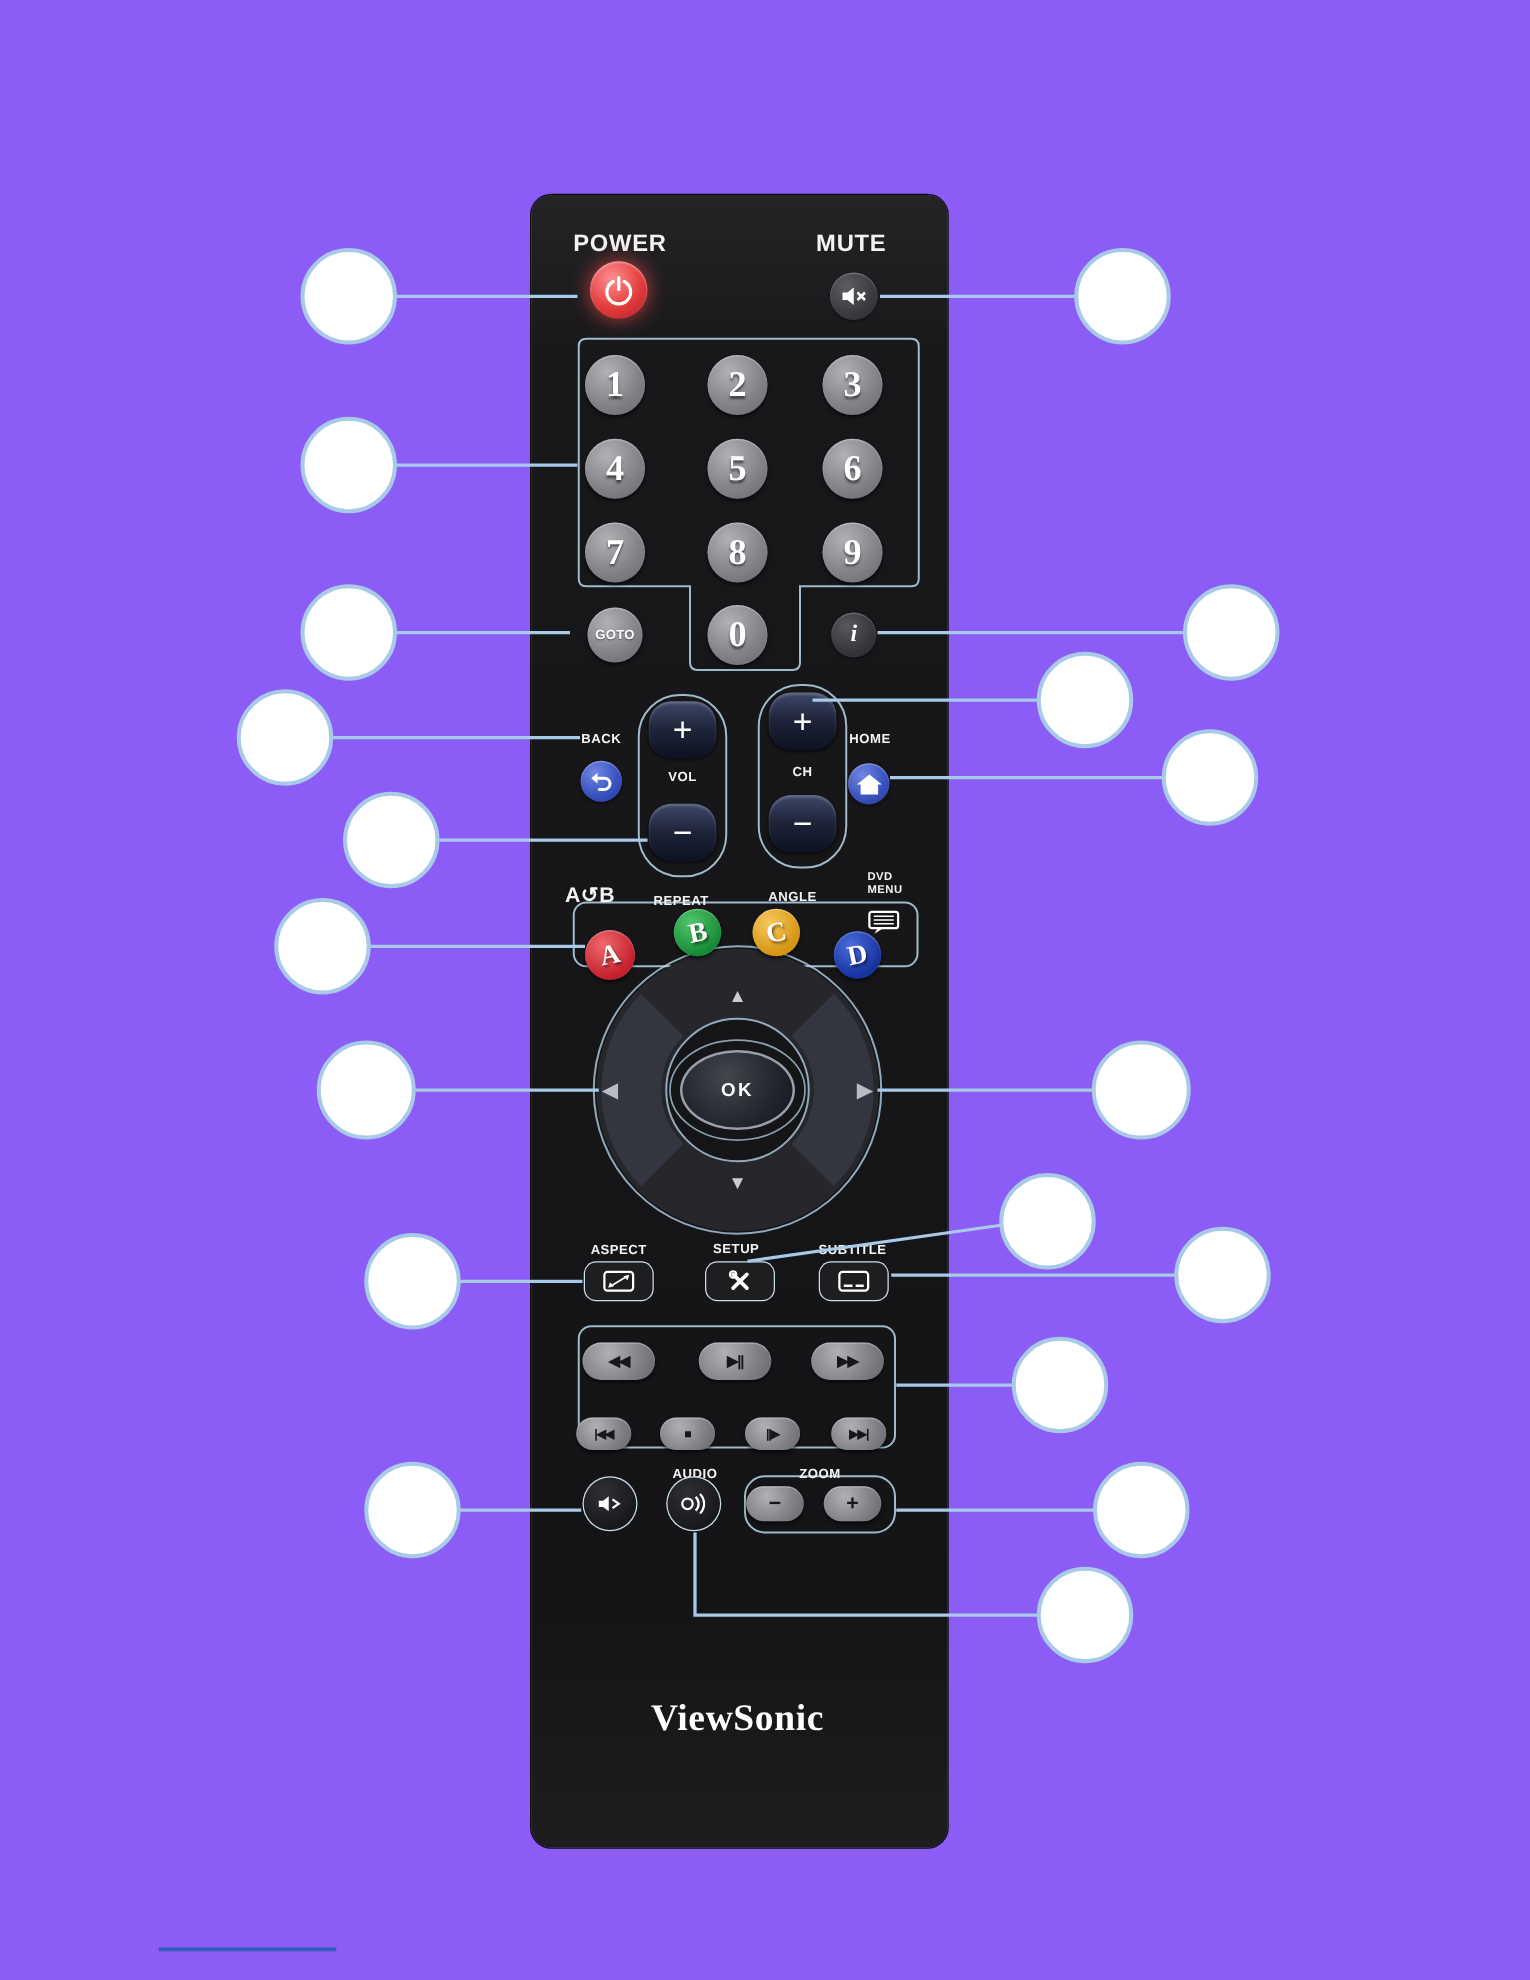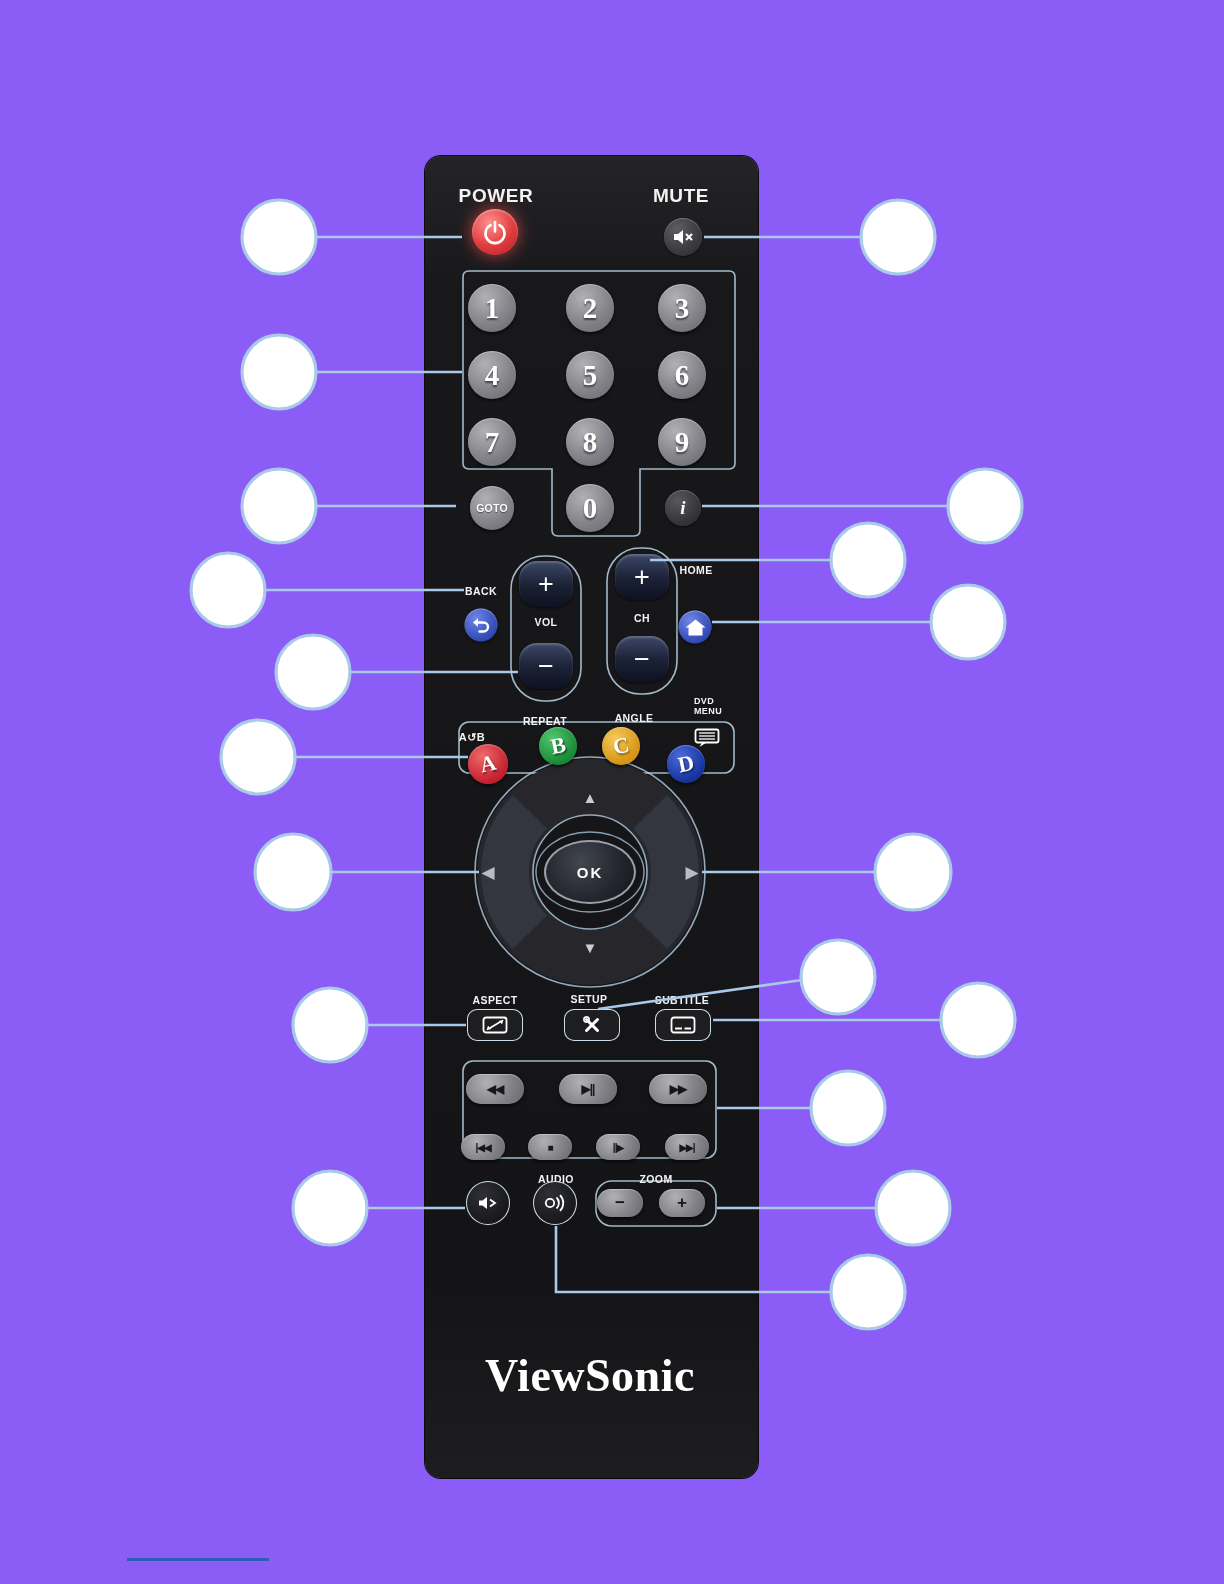--- a/index.html
+++ b/index.html
@@ -56,21 +56,21 @@
   .arrow.lr{font-size:17px;color:#b9bcc2;}
   .fn-btn{width:56px;height:32px;border-radius:10px;border:1.6px solid rgba(218,240,252,.92);
          background:rgba(255,255,255,.04);}
   .pb-lg{width:58px;height:30px;border-radius:15px;color:#17171a;font-size:12px;font-weight:bold;
          letter-spacing:-1px;}
   .pb-sm{width:44px;height:26px;border-radius:13px;color:#17171a;font-size:10px;font-weight:bold;
          letter-spacing:-1px;}
   .ring-btn{width:44px;height:44px;border-radius:50%;border:1.6px solid rgba(218,240,252,.92);
          background:radial-gradient(circle at 38% 30%,#2f2f35 0%,#18181d 70%);}
   .zoom-btn{width:46px;height:28px;border-radius:14px;color:#17171a;font-size:17px;font-weight:bold;}
-  .brand{position:absolute;transform:translate(-50%,-50%);color:#fff;font-weight:bold;font-size:46px;
+  .brand{position:absolute;transform:translate(-50%,-50%);color:#fff;font-weight:bold;font-size:30px;
          font-family:"Liberation Serif",serif;letter-spacing:.5px;z-index:3;}
   .footer-rule{position:absolute;left:127px;top:1558px;width:142px;height:3px;background:#2e5cb8;}
 </style>
 </head>
 <body>
 
 <div class="canvas">
 
   <div class="remote">
 
@@ -129,28 +129,28 @@
     </button>
 
     <button class="btn rocker" style="left:121px;top:428px">+</button>
     <div class="lbl" style="left:121px;top:466px">VOL</div>
     <button class="btn rocker" style="left:121px;top:510px">−</button>
 
     <button class="btn rocker" style="left:217px;top:421px">+</button>
     <div class="lbl" style="left:217px;top:462px">CH</div>
     <button class="btn rocker" style="left:217px;top:503px">−</button>
 
-    <div class="lbl" style="left:271px;top:414px">HOME</div>
+    <div class="lbl" style="left:271px;top:435px">HOME</div>
     <button class="btn blue-btn" style="left:270px;top:471px">
       <svg width="22" height="20" viewBox="0 0 22 20">
         <path d="M11 2 L21 10 h-3 v8 H4 v-8 H1 z" fill="#fff"></path>
       </svg>
     </button>
 
-    <div class="lbl" style="left:47px;top:581px;font-size:11px">A↺B</div>
+    <div class="lbl" style="left:47px;top:560px;font-size:17px">A↺B</div>
     <div class="lbl" style="left:120px;top:565px">REPEAT</div>
     <div class="lbl" style="left:209px;top:562px">ANGLE</div>
     <div class="lbl two" style="left:283px;top:551px">
       <span>DVD</span><br>
       <span>MENU</span>
     </div>
 
     <button class="btn color-btn btn-a" style="left:63px;top:608px">
       <span class="tilt">A</span>
     </button>

